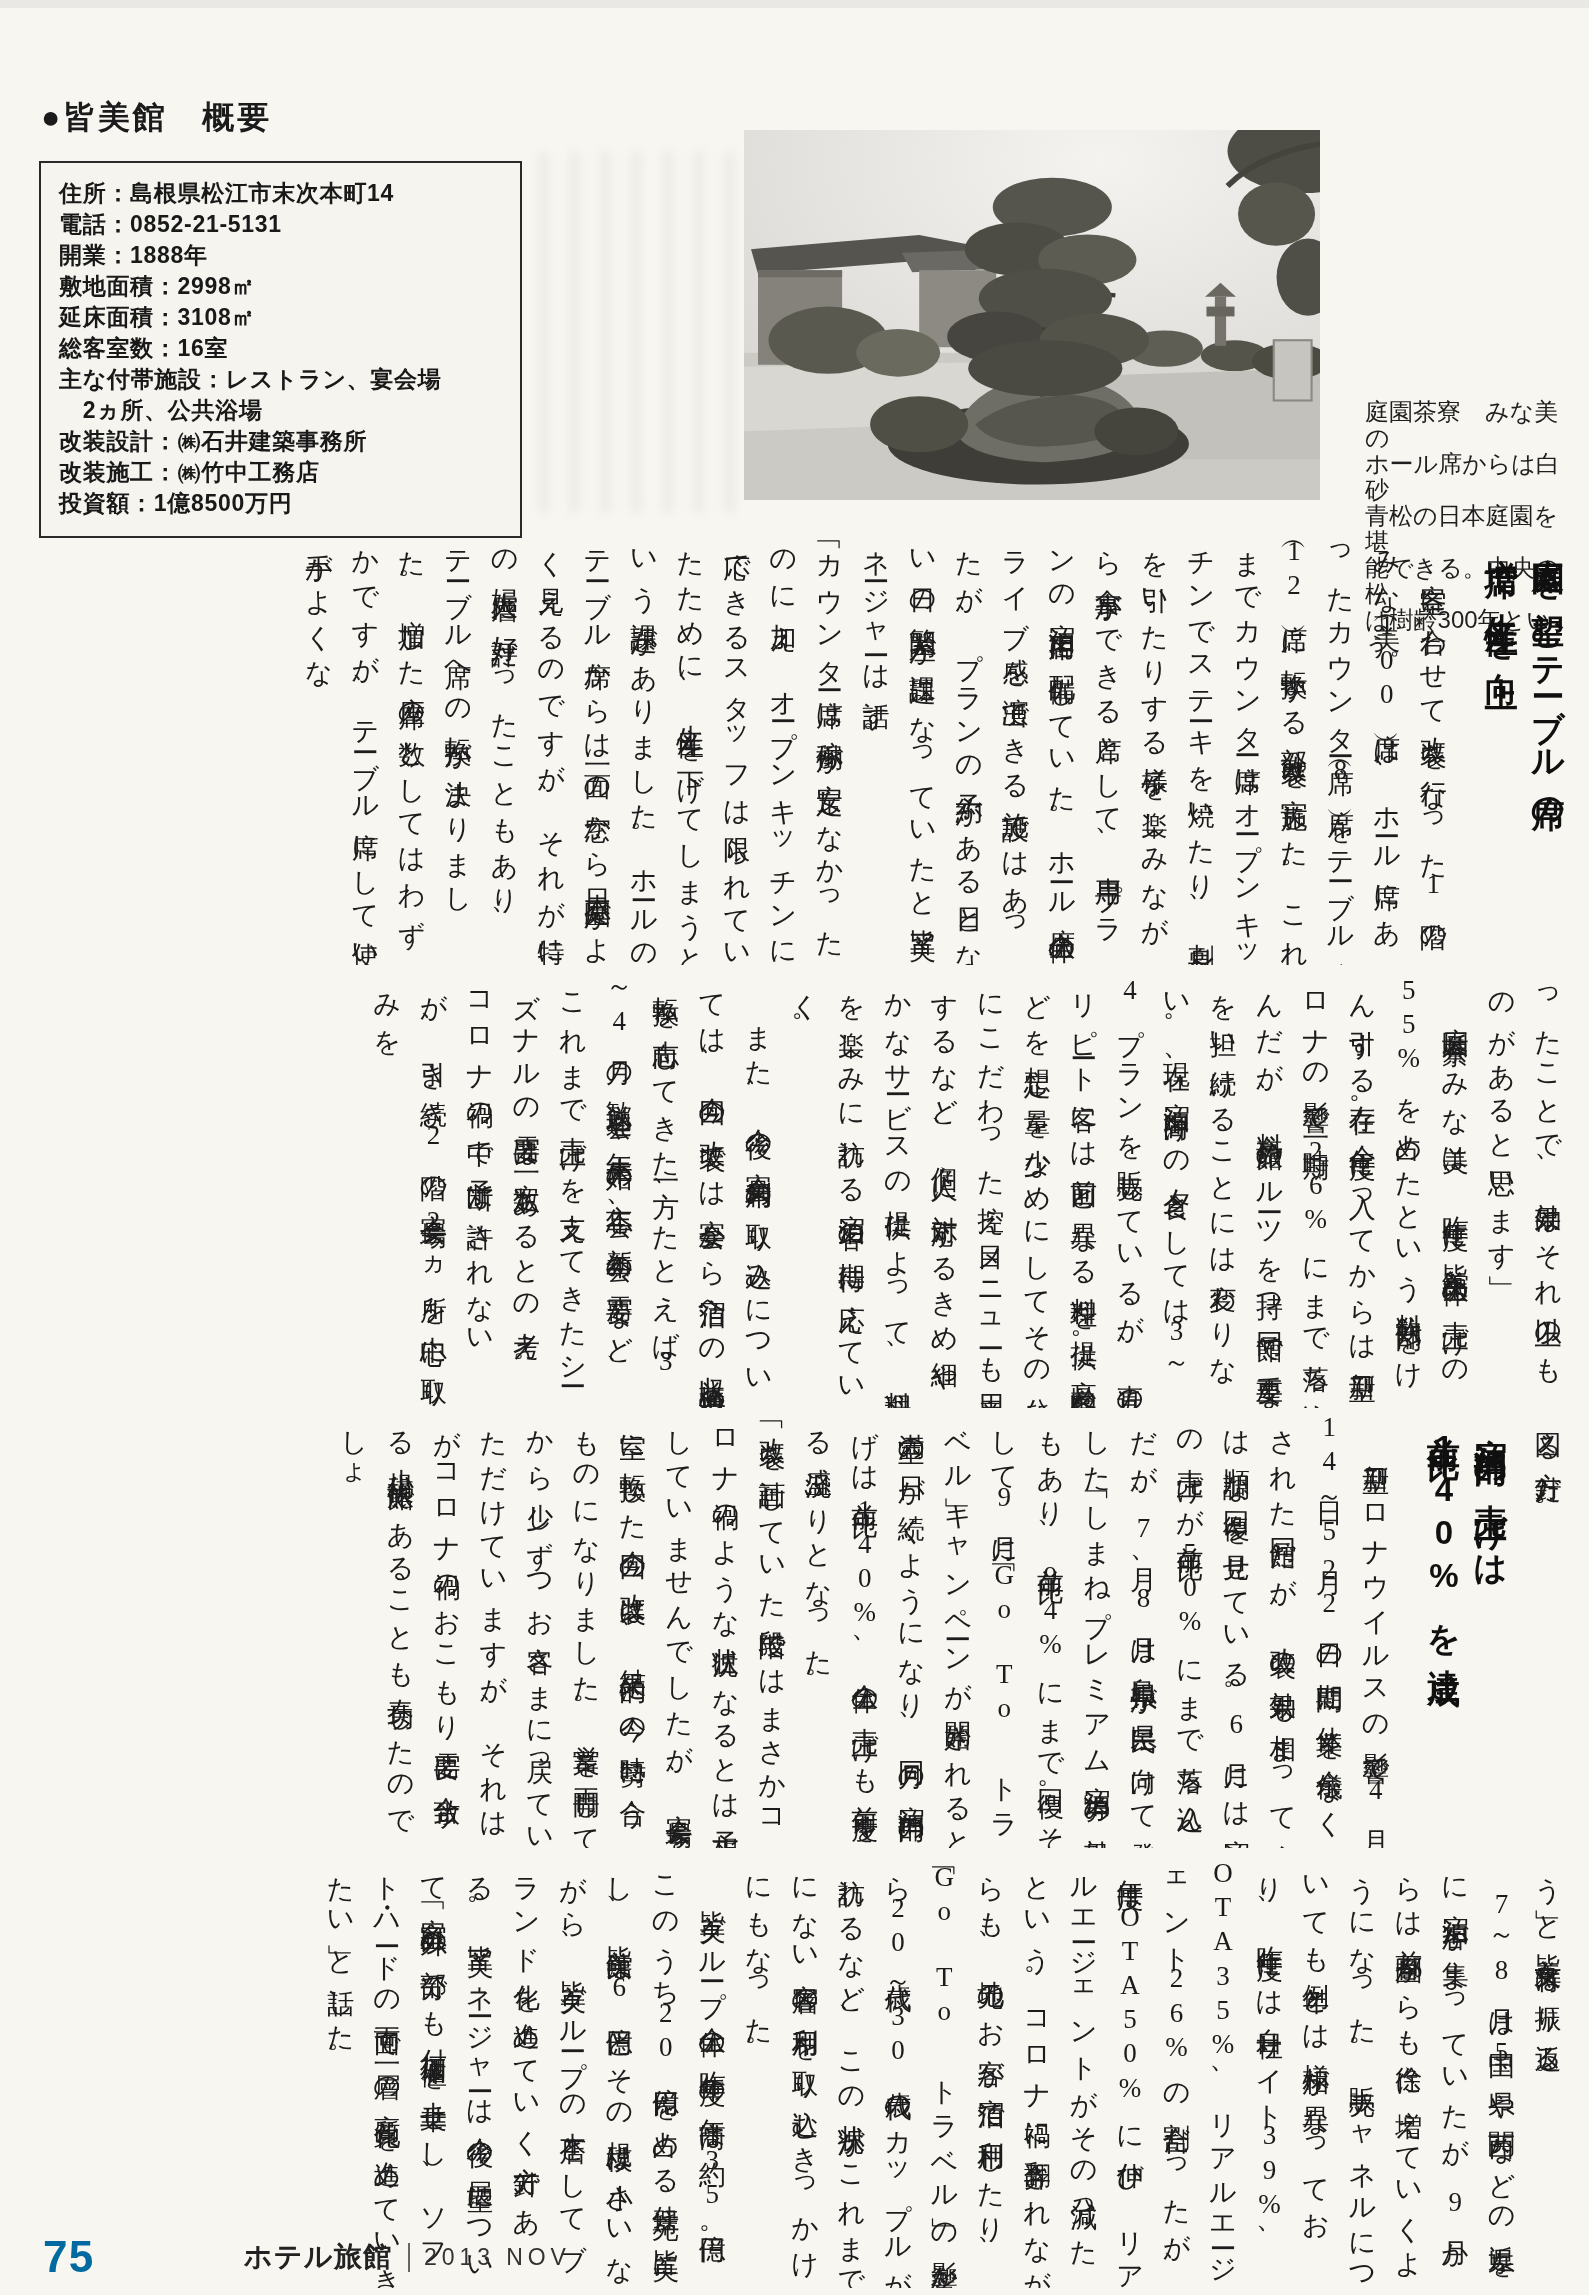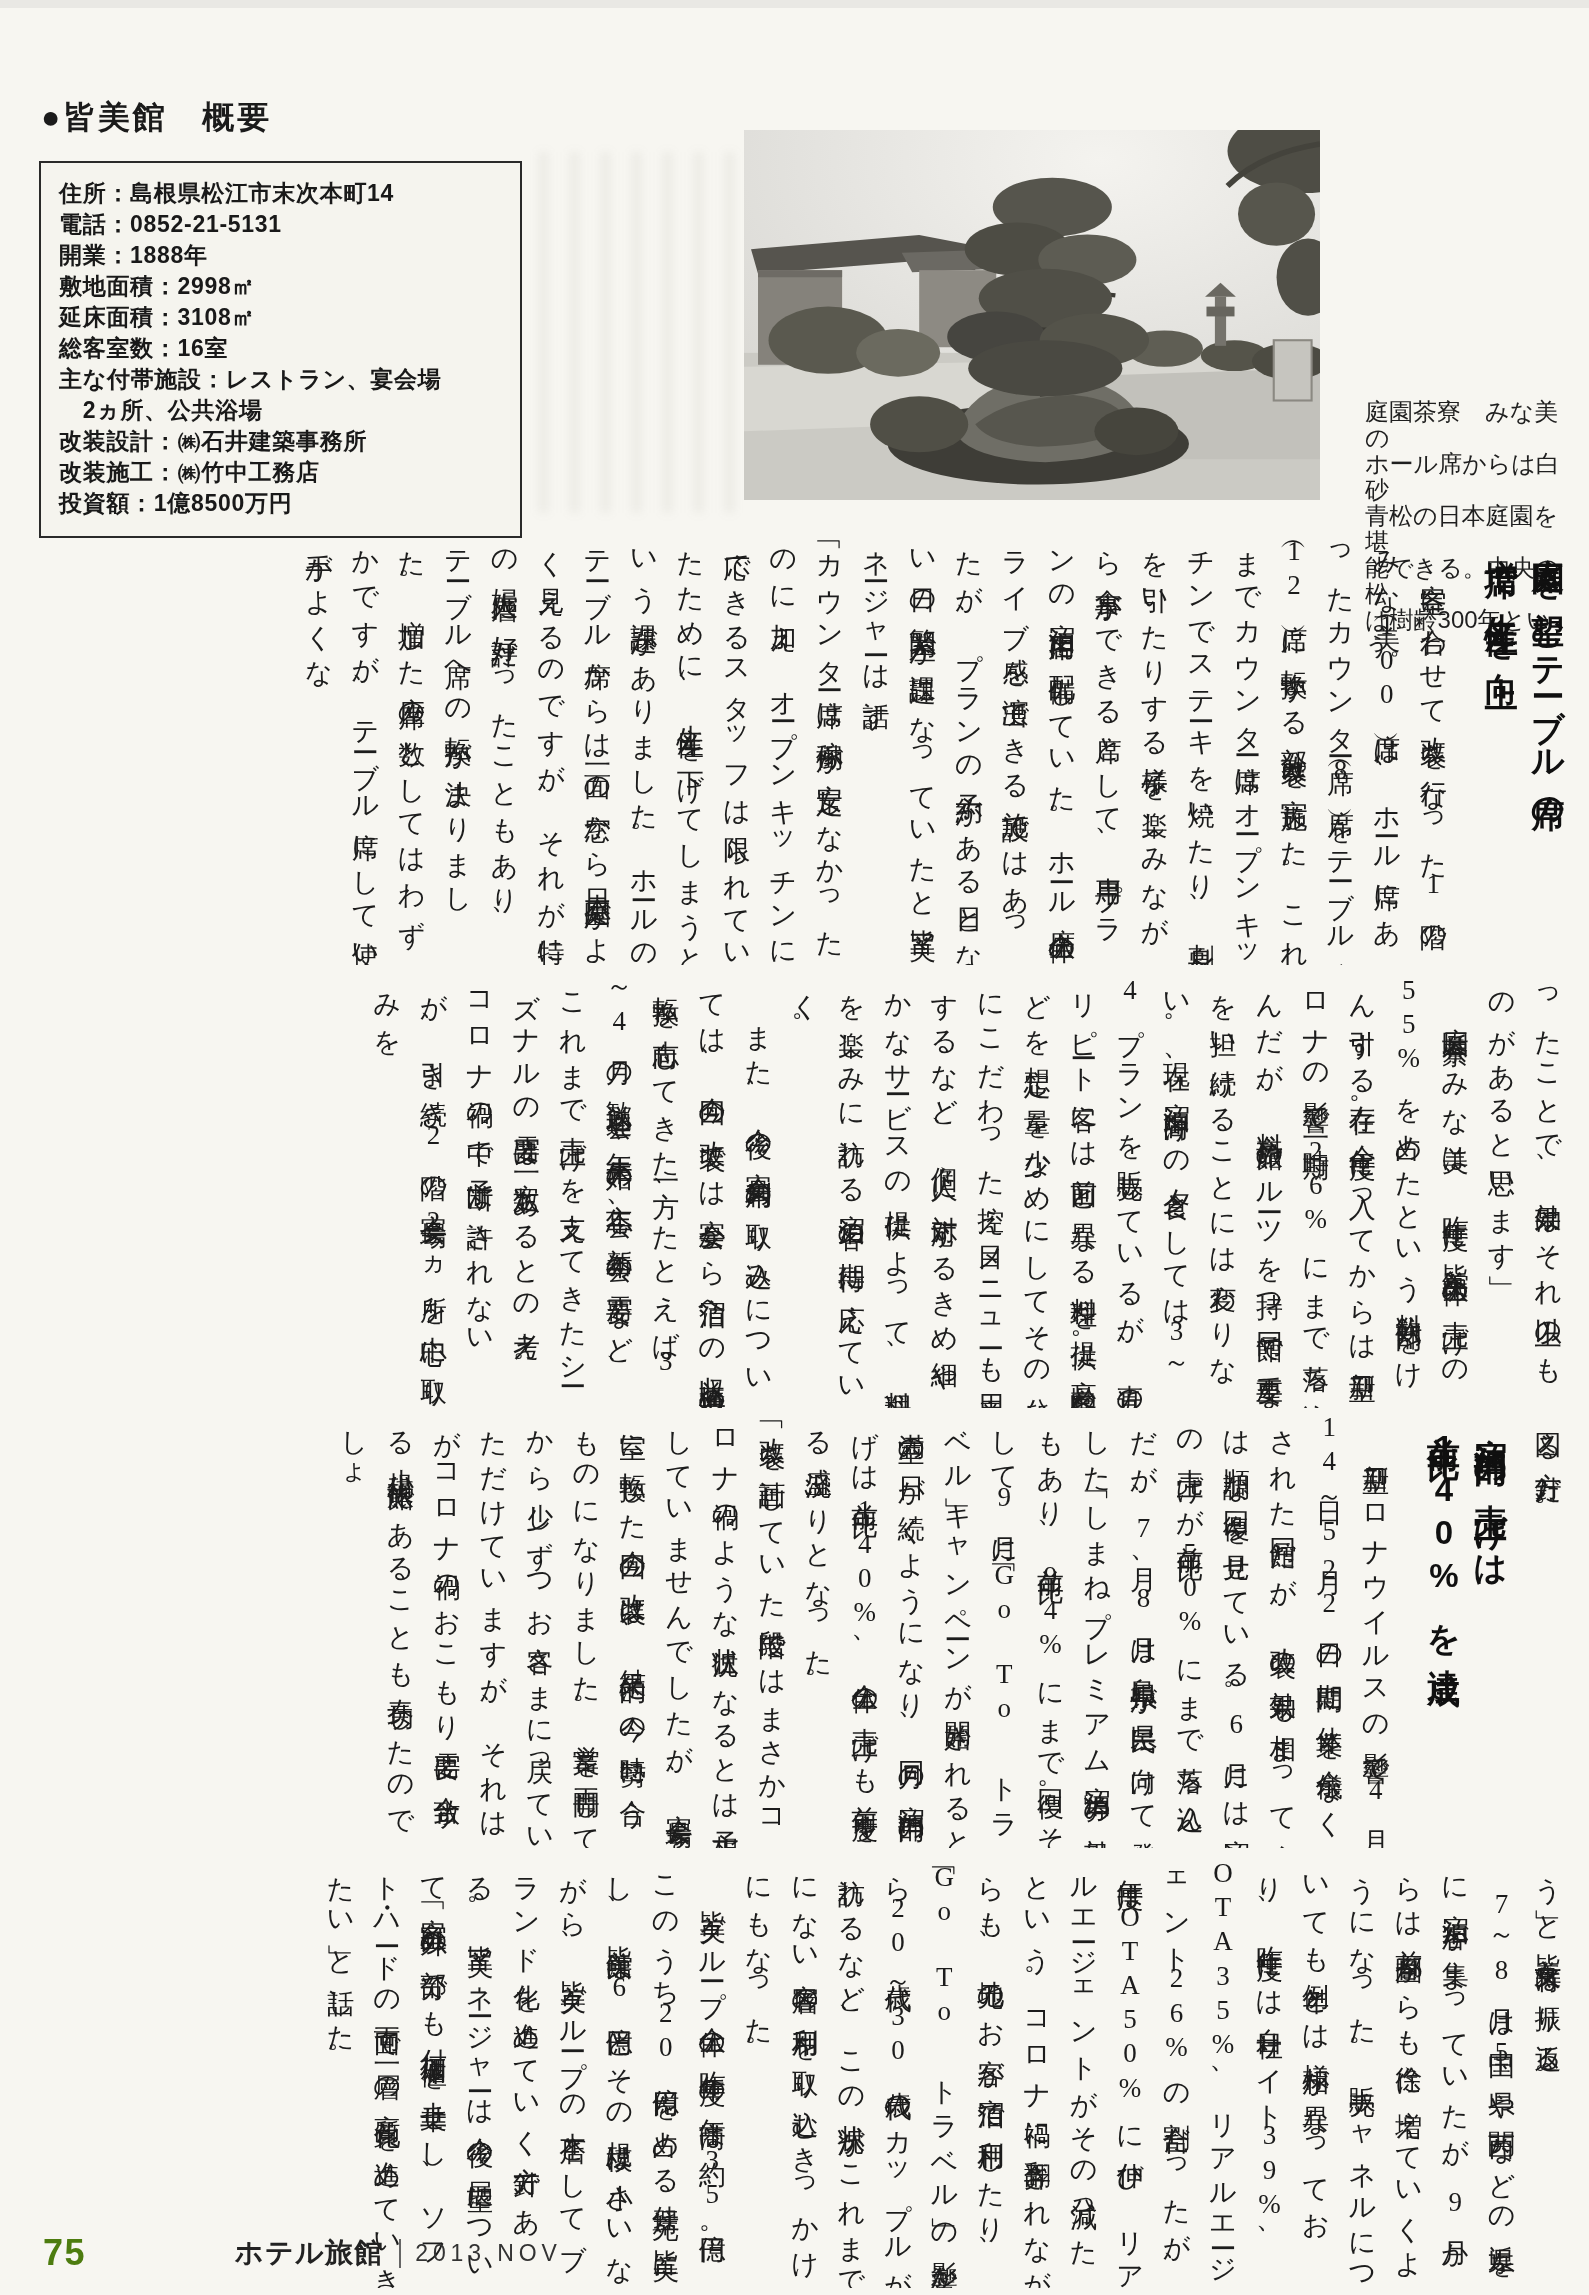--- a/index.html
+++ b/index.html
@@ -60,21 +60,21 @@
     font-family:"Liberation Sans","DejaVu Sans",sans-serif;
     font-weight:700;font-size:33px;line-height:1.42;letter-spacing:5.6px;
     color:#101010;margin-block-end:21px;
   }
   .band-3 .headline{margin-block-start:11.2px;}
 
   
   .footer{position:absolute;left:43px;top:2224px;display:flex;align-items:center;}
   .page-number{
     font-family:"Liberation Sans","DejaVu Sans",sans-serif;
-    font-weight:700;font-size:36px;letter-spacing:1.4px;color:#4d7c0f;
+    font-weight:700;font-size:44px;letter-spacing:1.4px;color:#0369a1;
   }
   .brand{
     margin-left:149px;
     font-family:"Liberation Sans","DejaVu Sans",sans-serif;
     font-weight:700;font-size:28px;letter-spacing:1.4px;color:#222;
   }
   .footer-divider{
     width:0;height:29px;border-left:2.1px solid #666;margin:0 14px 0 15.4px;
   }
   .issue{

